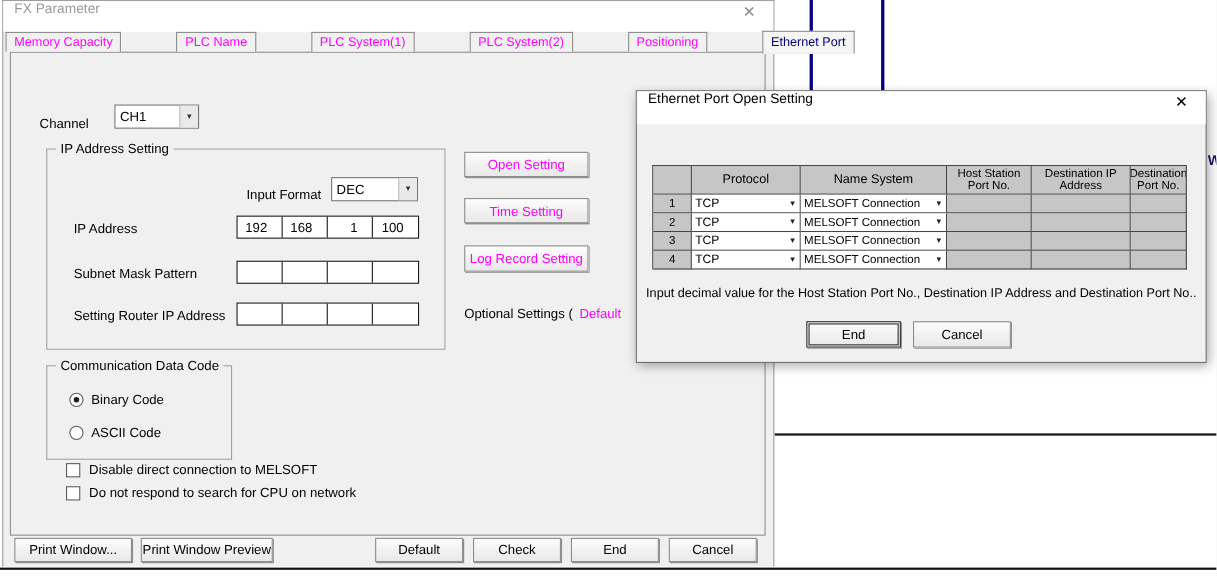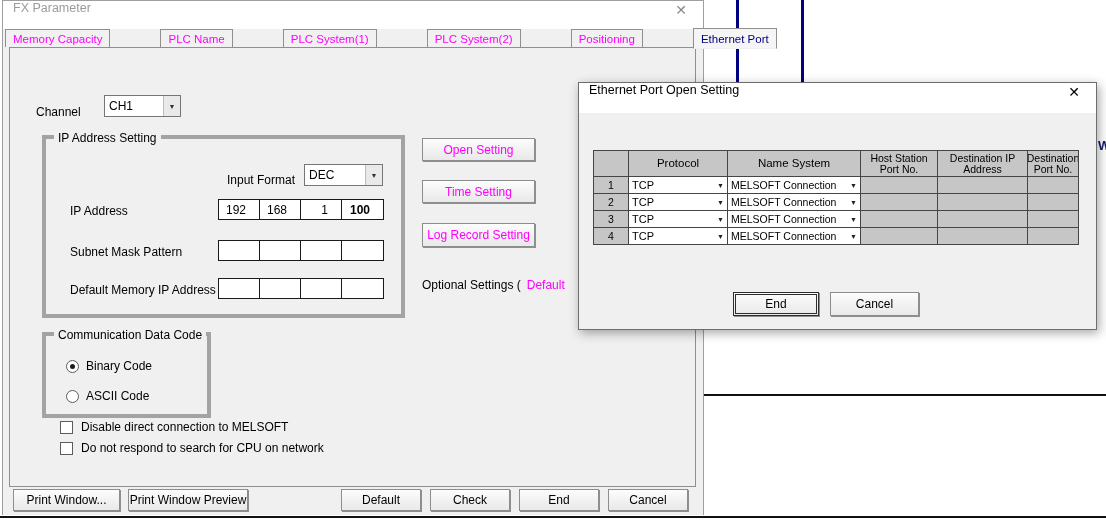--- a/index.html
+++ b/index.html
@@ -32,26 +32,26 @@
   .tabstrip{position:absolute;left:2px;top:27px;display:flex;align-items:center;z-index:3;gap:48px;}
   .tab{height:18px;display:flex;align-items:center;padding:0 7px;border:1px solid #8f8f8f;border-bottom:none;background:#f1f1f1;font-size:11.5px;color:var(--accent-magenta);margin-right:2px;white-space:nowrap;}
   .tab.active{height:21px;background:#f5f5f5;color:var(--active-tab-navy);border-bottom:1px solid var(--dialog-bg);margin-bottom:-1px;}
   .panel{position:absolute;left:6px;top:46px;width:687px;height:440px;border:1px solid #8f8f8f;background:var(--dialog-bg);}
 
   .lbl{position:absolute;white-space:nowrap;}
   .combo{position:absolute;background:#fff;border:1px solid #767676;display:flex;align-items:center;height:22px;}
   .combo-text{flex:1;padding-left:4px;font-size:12px;white-space:nowrap;overflow:hidden;}
   .combo-arrow{width:17px;align-self:stretch;background:#e9e9e9;border-left:1px solid #bdbdbd;display:flex;align-items:center;justify-content:center;font-size:7px;color:#333;}
 
-  .groupbox{position:absolute;border:4px solid #a3a3a3;}
+  .groupbox{position:absolute;border:1px solid #a3a3a3;}
   .group-title{position:absolute;top:-8px;left:8px;background:var(--dialog-bg);padding:0 4px;font-size:12px;}
 
   .ipbox{position:absolute;display:flex;border:1px solid #1a1a1a;background:#fff;height:21px;width:166px;}
   .ipcell{width:25%;border-right:1px solid #1a1a1a;display:flex;align-items:center;justify-content:flex-end;padding-right:13px;font-size:12px;}
-  .ipcell:last-child{border-right:none;font-weight:bold;}
+  .ipcell:last-child{border-right:none;}
 
   .btn{position:absolute;background:linear-gradient(180deg,#fdfdfd,#f2f2f2 50%,#e9e9e9);border:1px solid #8d8d8d;box-shadow:1px 1px 0 0 #8f8f8f;display:flex;align-items:center;justify-content:center;font-size:12px;cursor:default;white-space:nowrap;}
   .btn.magenta{color:var(--accent-magenta);}
   .btn.default-btn{border:1px solid #2e2e2e;outline:1px solid #2e2e2e;outline-offset:-3px;}
 
   .radio-row{position:absolute;display:flex;align-items:center;gap:7px;}
   .radio{width:13px;height:13px;border-radius:50%;border:1px solid #5c5c5c;background:#fff;display:flex;align-items:center;justify-content:center;}
   .radio .dot{width:5px;height:5px;border-radius:50%;background:#1d1d1d;display:none;}
   .radio.selected .dot{display:block;}
 
@@ -121,21 +121,21 @@
       </div>
 
       <span class="lbl" style="left:24px;top:106px">Subnet Mask Pattern</span>
       <div class="ipbox" style="left:172px;top:101px">
         <div class="ipcell"></div>
         <div class="ipcell"></div>
         <div class="ipcell"></div>
         <div class="ipcell"></div>
       </div>
 
-      <span class="lbl" style="left:24px;top:144px">Default Memory IP Address</span>
+      <span class="lbl" style="left:24px;top:144px">Setting Router IP Address</span>
       <div class="ipbox" style="left:172px;top:139px">
         <div class="ipcell"></div>
         <div class="ipcell"></div>
         <div class="ipcell"></div>
         <div class="ipcell"></div>
       </div>
     </div>
 
     <div class="btn magenta" style="left:412px;top:90px;width:113px;height:23px">Open Setting</div>
     <div class="btn magenta" style="left:412px;top:132px;width:113px;height:23px">Time Setting</div>
@@ -244,16 +244,17 @@
       <div class="tcell drop">
           <span style="font-size:10.5px">MELSOFT Connection</span>
           <span class="darr">▼</span>
         </div>
       <div class="tcell"></div>
       <div class="tcell"></div>
       <div class="tcell"></div>
     </div>
   </div>
 
+  <div class="note">Input decimal value for the Host Station Port No., Destination IP Address and Destination Port No..</div>
 
   <div class="btn default-btn" style="left:154px;top:209px;width:86px;height:24px">End</div>
   <div class="btn" style="left:251px;top:209px;width:89px;height:24px">Cancel</div>
 </div>
 
 </body></html>

